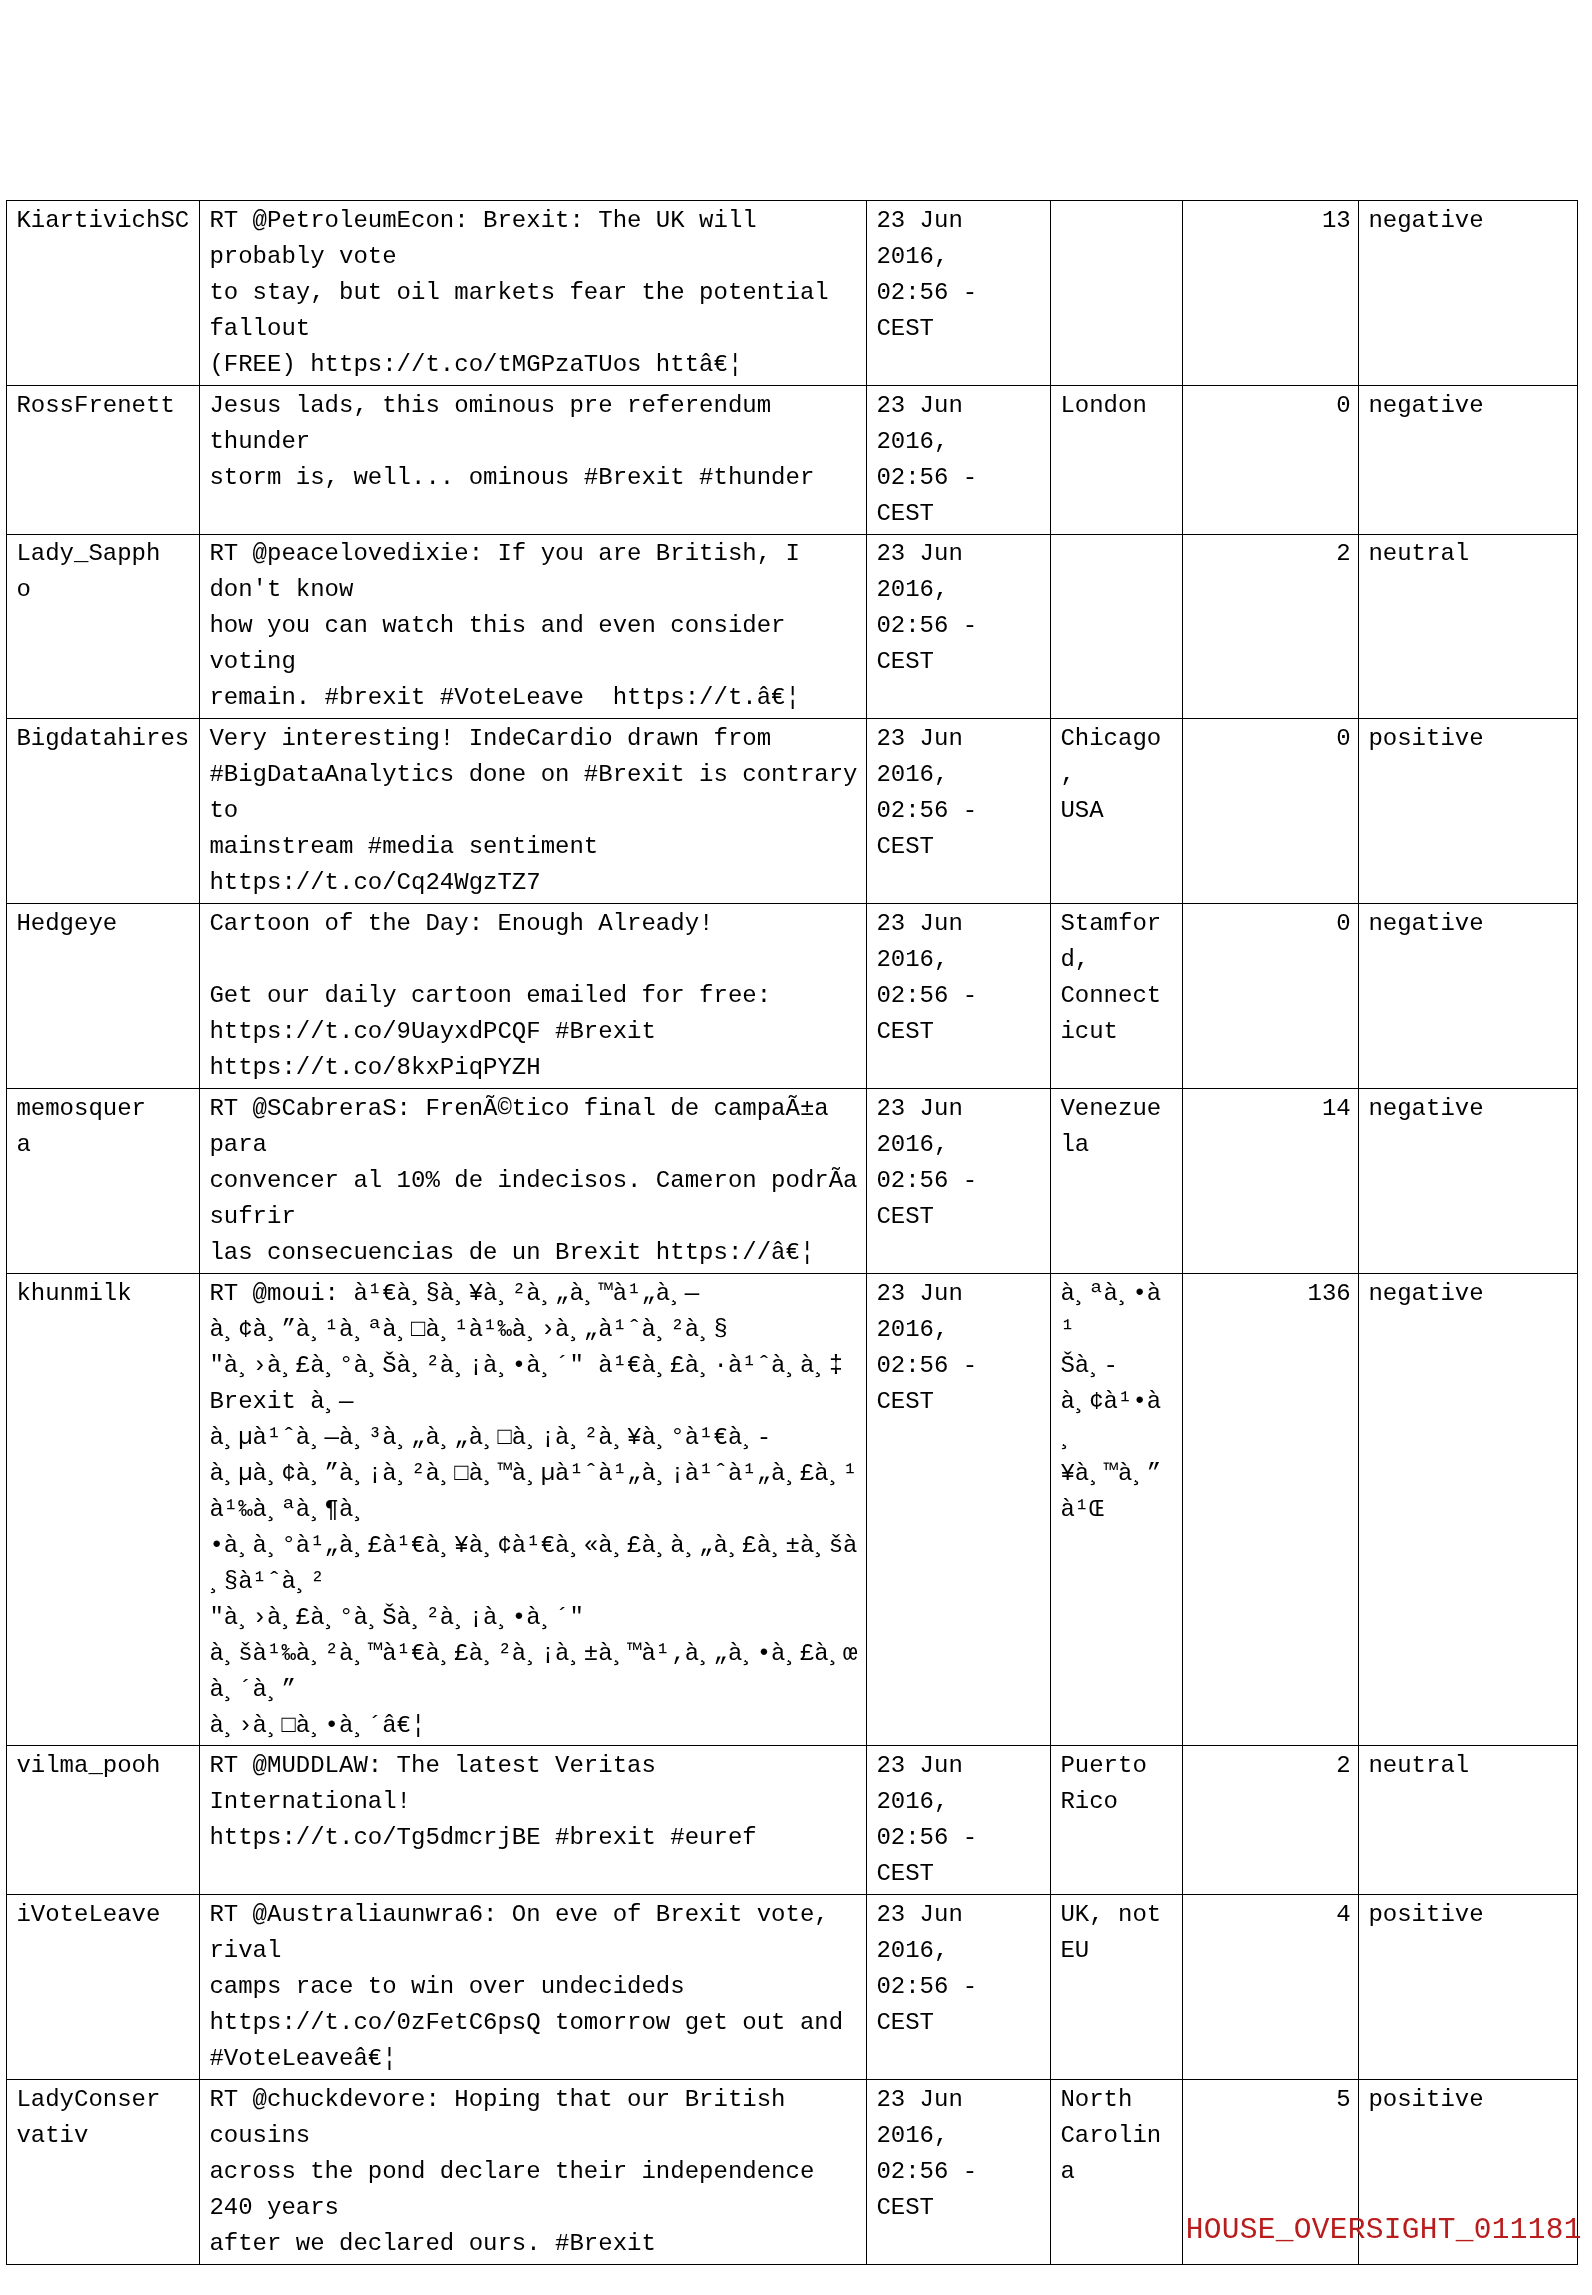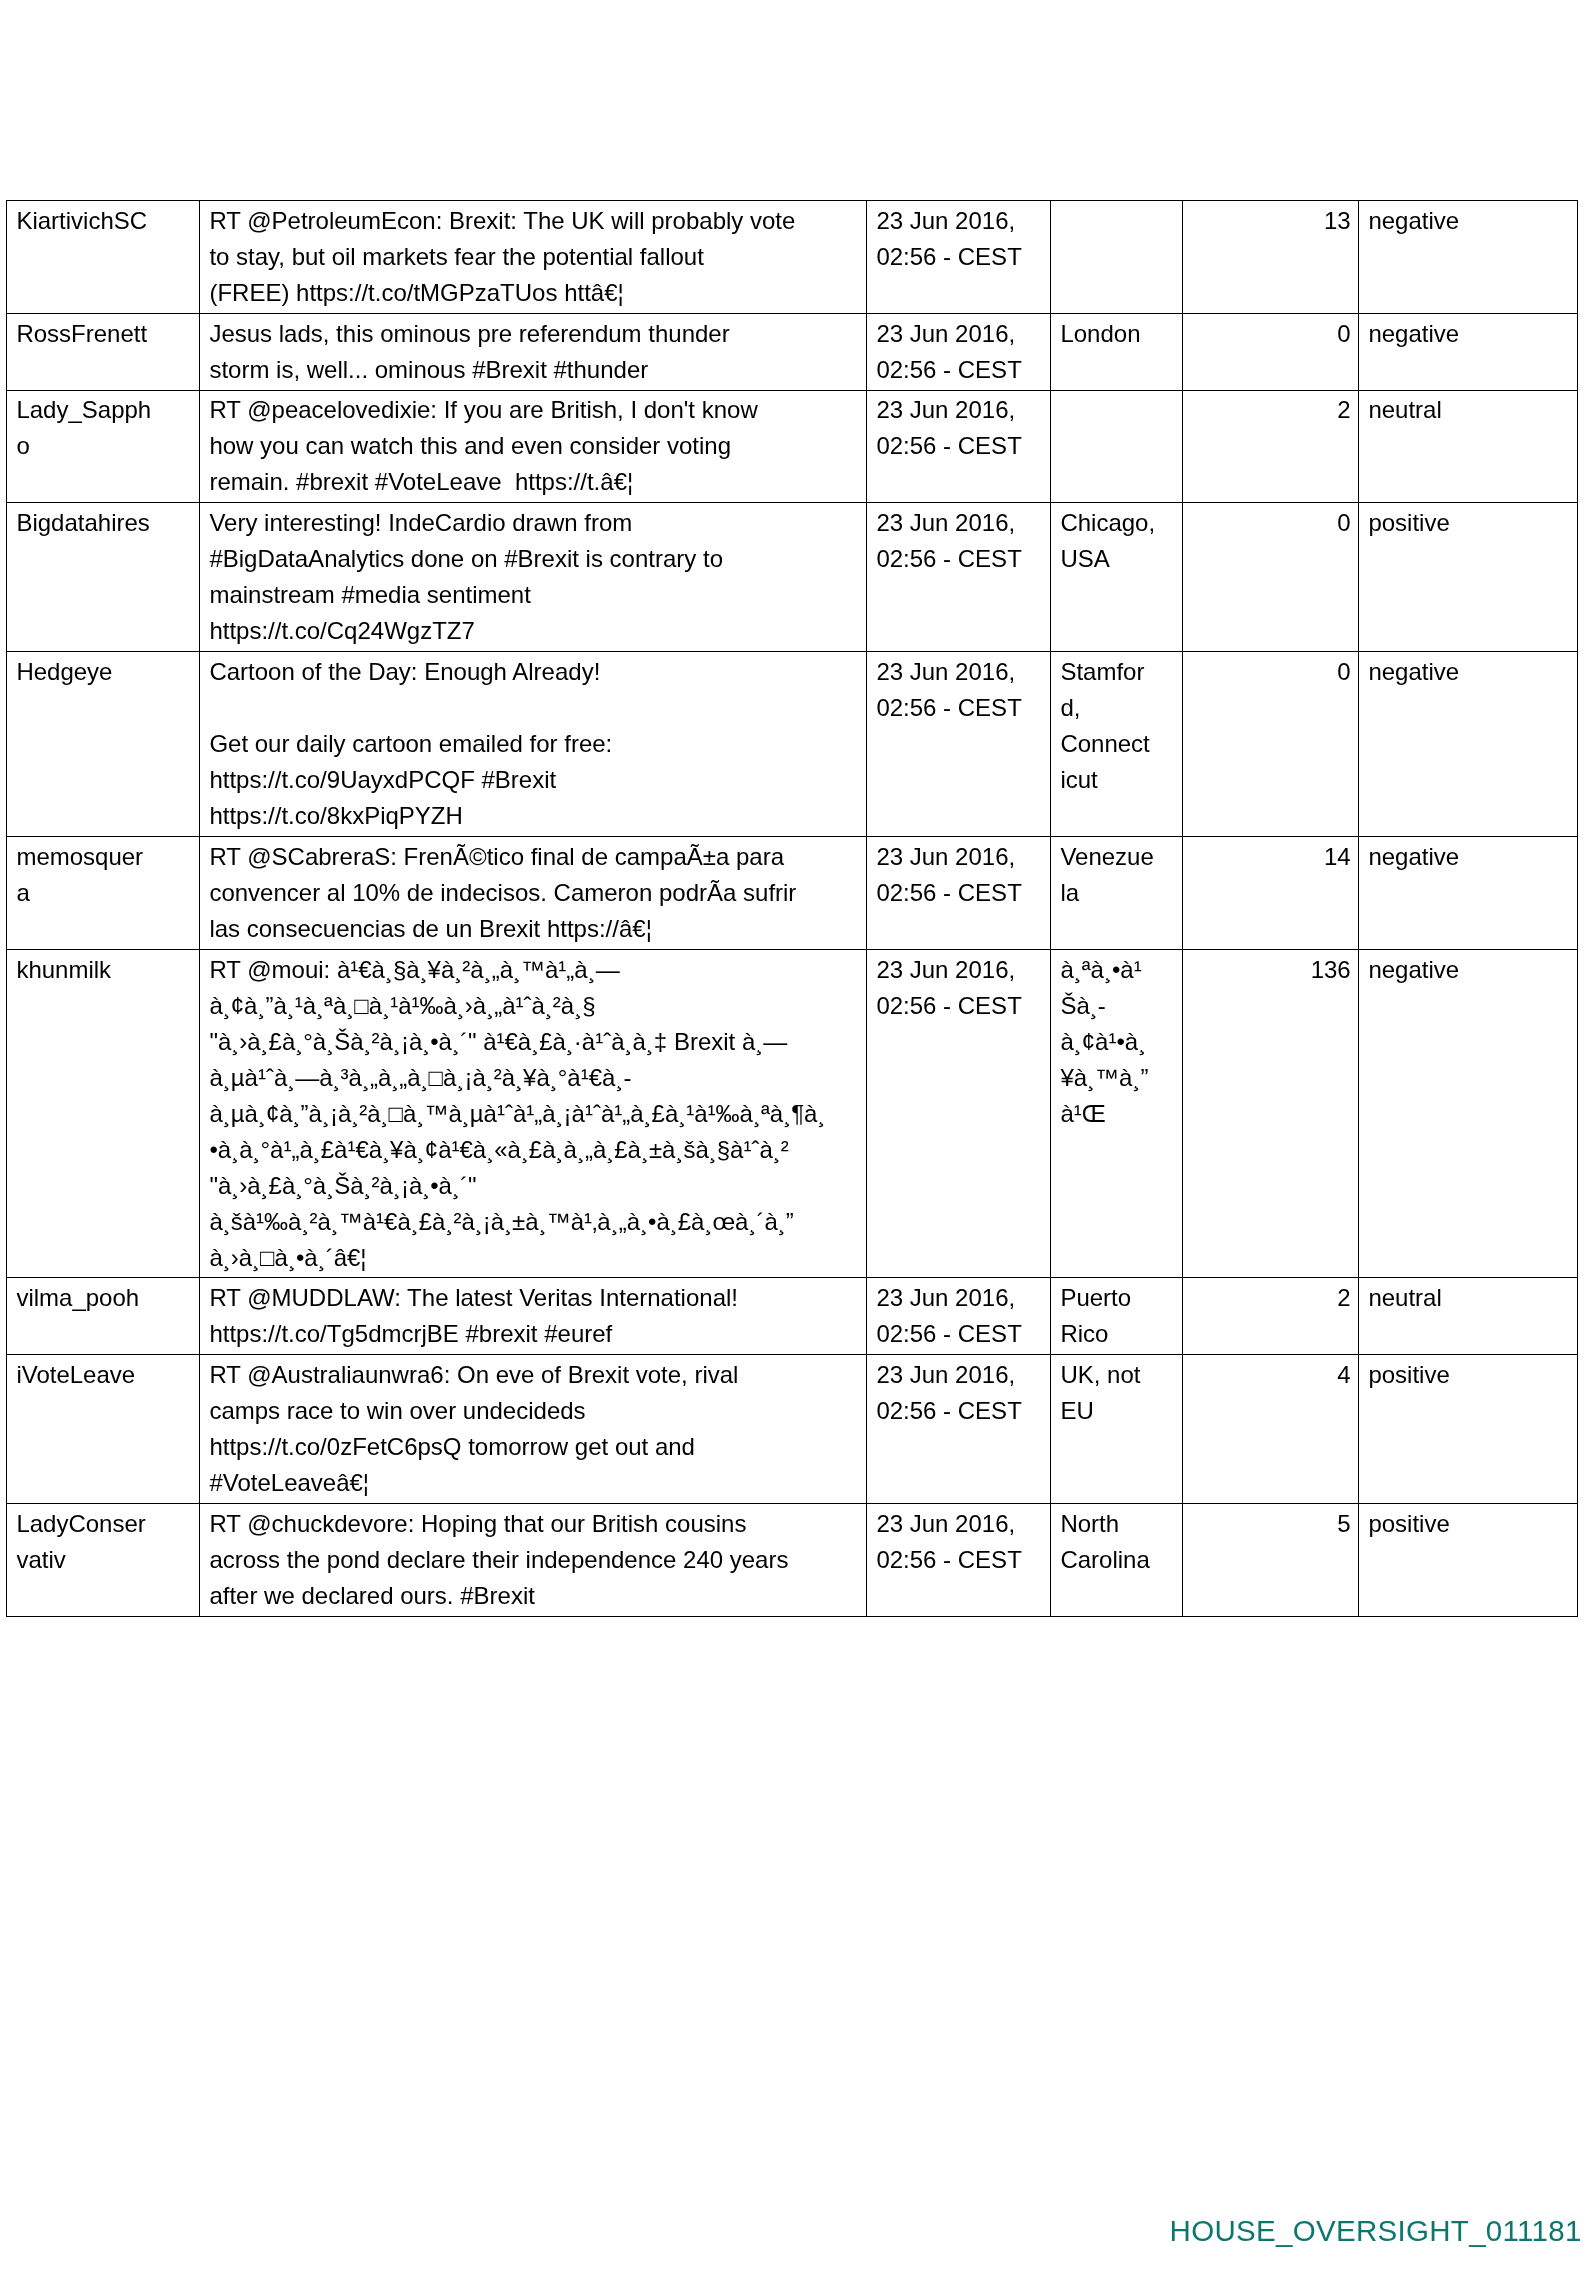--- a/index.html
+++ b/index.html
@@ -2,21 +2,21 @@
 <html style="font-size:10.3px"><head>
 <meta charset="utf-8">
 <style>
   html,body{margin:0;padding:0;background:#ffffff;}
   .page{
     position:relative;
     width:1592px;
     height:2295px;
     background:#ffffff;
     color:#000000;
-    font-family:Liberation Sans, sans-serif;
+    font-family:Liberation Mono, monospace;
     overflow:hidden;
   }
   table.tweets{
     position:absolute;
     left:6.4px;
     top:200px;
     width:1571px;
     border-collapse:collapse;
     table-layout:fixed;
   }
@@ -34,21 +34,21 @@
     text-align:right;
     padding-right:13px;
   }
   .footer-label{
     position:absolute;
     top:2214px;
     right:10.3px;
     font-size:29.5px;
     line-height:33px;
     letter-spacing:0.3px;
-    color:#0f766e;
+    color:#b91c1c;
   }
 </style>
 </head>
 <body>
 
 <div class="page">
 
   <table class="tweets">
     <colgroup>
       <col style="width:193px">

